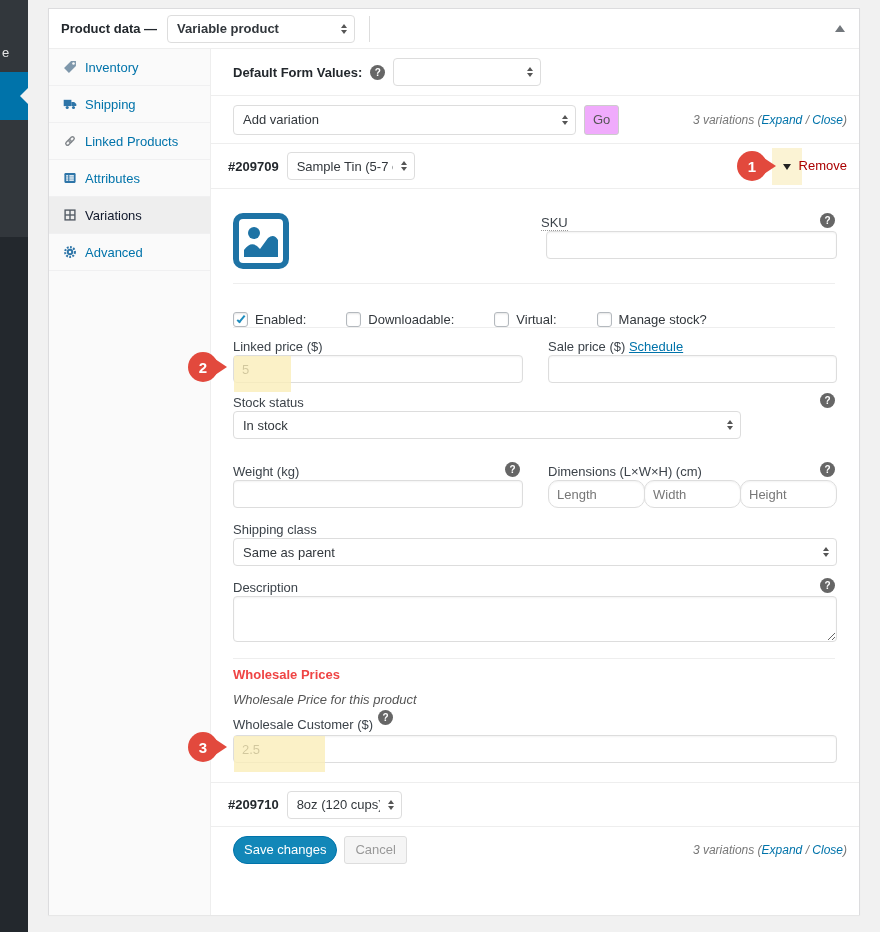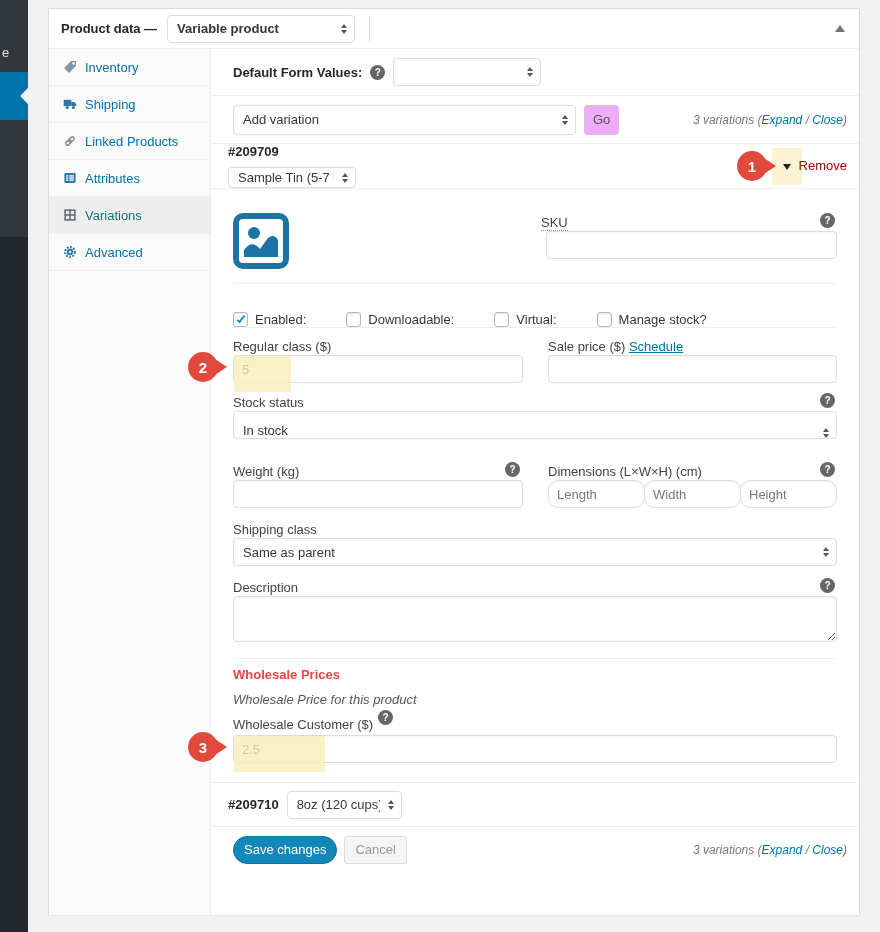--- a/index.html
+++ b/index.html
@@ -31,40 +31,40 @@
   .sel-arrows { display:flex; flex-direction:column; align-items:center; margin-left:8px; }
   .sel-arrows .up { width:0; height:0; border-left:3.5px solid transparent; border-right:3.5px solid transparent; border-bottom:4.5px solid #555; margin-bottom:2px; }
   .sel-arrows .down { width:0; height:0; border-left:3.5px solid transparent; border-right:3.5px solid transparent; border-top:4.5px solid #555; }
 
   .pd-body { display:flex; height:866px; }
 
   
   .wc-tabs { width:162px; background:#fafafa; border-right:1px solid #eee; list-style:none; }
   .tab { height:37px; display:flex; align-items:center; gap:8px; padding-left:14px;
     border-bottom:1px solid #f0f0f1; color:#0073aa; cursor:pointer; }
-  .tab.active { background:#eee; color:#0f766e; }
+  .tab.active { background:#eee; color:#0f172a; }
   .tab svg { flex:0 0 auto; }
 
   
   .content { flex:1; position:relative; background:#fff; }
   .help { display:inline-flex; align-items:center; justify-content:center; width:15px; height:15px;
     border-radius:50%; background:#666; color:#fff; font-size:10px; font-weight:bold; cursor:pointer; flex:0 0 auto; }
 
   .row-dfv { height:47px; border-bottom:1px solid #eee; display:flex; align-items:center; padding-left:22px; gap:8px; }
   .row-dfv .lbl { font-weight:bold; color:#23282d; }
   .sel-dfv { width:148px; }
 
   .row-toolbar { height:48px; border-bottom:1px solid #eee; display:flex; align-items:center; padding:0 12px 0 22px; }
   .sel-add { width:343px; height:30px; }
   .btn-go { height:30px; min-width:34px; margin-left:8px; background:#f0abfc; border:1px solid #ccc; border-radius:3px;
     color:#555; font-size:13px; cursor:pointer; padding:0 8px; }
   .summary { margin-left:auto; font-style:italic; font-size:12px; color:#777; }
   .summary .lnk { color:#0073aa; cursor:pointer; }
 
-  .row-varhead { position:relative; height:45px; border-bottom:1px solid #eee; display:flex; padding-left:17px; gap:8px;flex-direction:column; }
+  .row-varhead { position:relative; height:45px; border-bottom:1px solid #eee; display:flex; align-items:center; padding-left:17px; gap:8px; }
   .var-id { font-weight:bold; color:#23282d; }
   .sel-var1 { width:128px; }
   .hl-caret { position:absolute; right:57px; top:4px; width:30px; height:37px; background:#fbf3d4;
     display:flex; align-items:center; justify-content:center; }
   .caret-down { width:0; height:0; border-left:4.5px solid transparent; border-right:4.5px solid transparent; border-top:6px solid #222; cursor:pointer; }
   .remove-link { position:absolute; right:12px; top:14px; color:#a00; cursor:pointer; }
 
   
   .v-body { position:relative; height:594px; border-bottom:1px solid #eee; }
   .abs { position:absolute; }
@@ -271,32 +271,32 @@
               <span class="clbl">Virtual:</span>
             </span>
             <span class="cbx-item">
               <span class="cb"></span>
               <span class="clbl">Manage stock?</span>
             </span>
           </div>
 
           <div class="divider" style="top:138px;"></div>
 
-          <span class="abs flabel" style="left:22px; top:150px;">Regular class ($)</span>
+          <span class="abs flabel" style="left:22px; top:150px;">Linked price ($)</span>
           <span class="abs flabel" style="left:337px; top:150px;">
             <span>Sale price ($)</span>
             <span class="link-underline">Schedule</span>
           </span>
           <input class="abs txt" style="left: 22px; top: 166px; width: 290px;" value="5">
           <div class="hl-rect" style="left:23px; top:167px; width:57px; height:36px;"></div>
           <input class="abs txt" style="left: 337px; top: 166px; width: 289px;" value="">
 
           <span class="abs flabel" style="left:22px; top:206px;">Stock status</span>
           <span class="abs help" style="right:24px; top:204px;">?</span>
-          <span class="abs wc-select" style="left:22px; top:222px; width:604px;align-items:flex-end;">
+          <span class="abs wc-select" style="left:22px; top:222px; width:508px;">
             <span class="val">In stock</span>
             <span class="sel-arrows">
                 <i class="up"></i>
                 <i class="down"></i>
               </span>
           </span>
 
           <span class="abs flabel" style="left:22px; top:275px;">Weight (kg)</span>
           <span class="abs help" style="left:294px; top:273px;">?</span>
           <span class="abs flabel" style="left:337px; top:275px;">Dimensions (L×W×H) (cm)</span>

